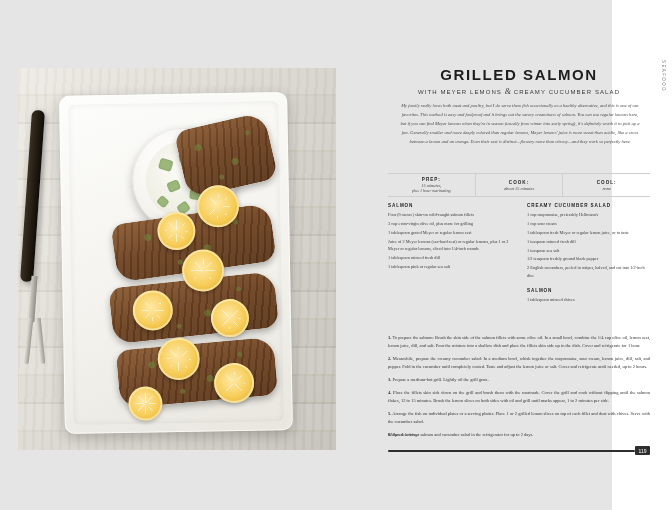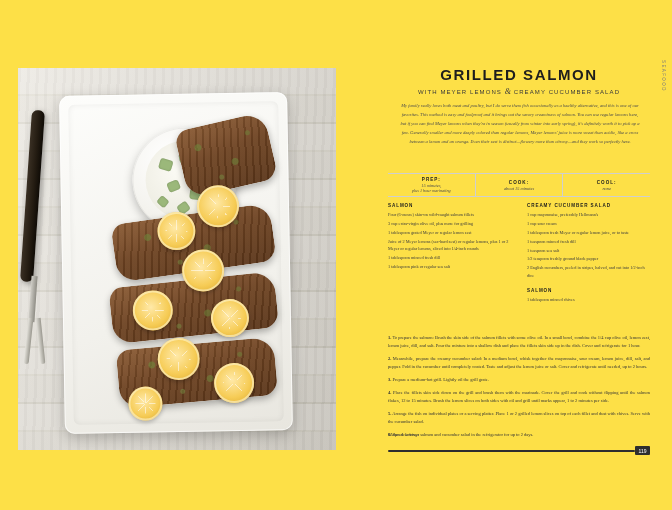--- a/index.html
+++ b/index.html
@@ -9,23 +9,23 @@
   }
   body {
     width: 672px;
     height: 510px;
     overflow: hidden;
     font-family: "Liberation Serif", serif;
     color: #2b2b2b;
   }
   .page {
     position: relative;
-    width: 672px;
+    width: 612px;
     height: 510px;
-    background: #fde047;
+    background: #e5e5e5;
   }
 
   
   .photo-page {
     position: absolute;
     left: 18px;
     top: 68px;
     width: 318px;
     height: 382px;
     overflow: hidden;

